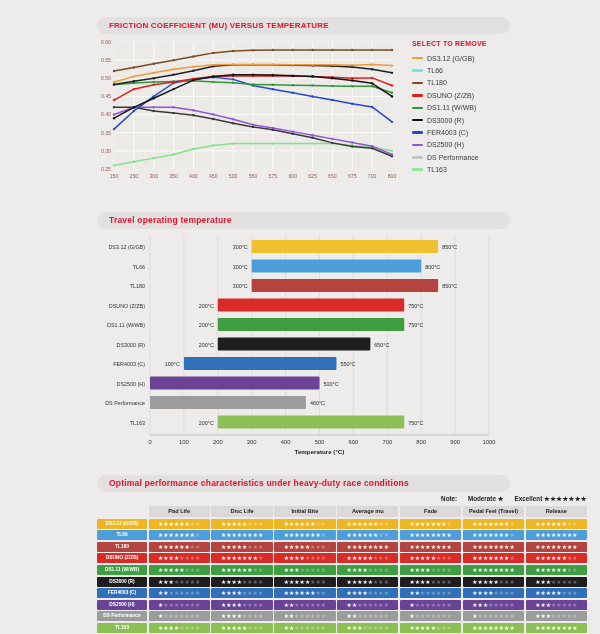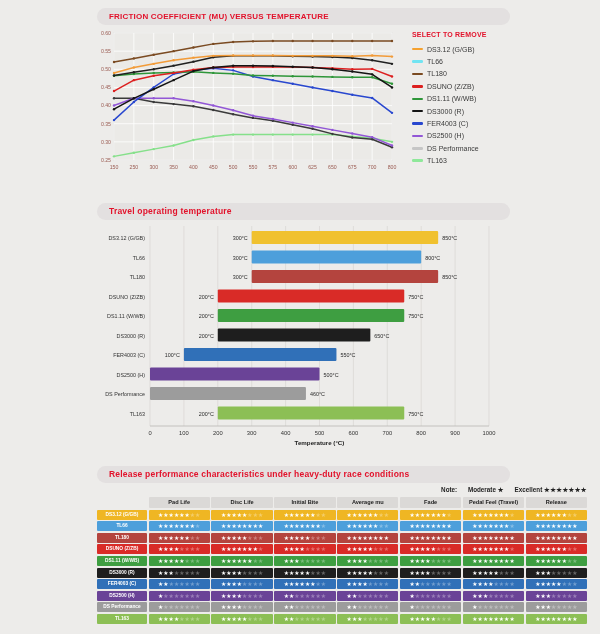--- a/index.html
+++ b/index.html
@@ -1,17 +1,17 @@
 <!DOCTYPE html>
 <html><head>
 <meta charset="utf-8">
 <style>
   html,body{margin:0;padding:0;}
   body{width:600px;height:634px;overflow:hidden;background:#EDECEA;font-family:"Liberation Sans",sans-serif;}
-  .wrap{padding:8px 0 0 97px;width:492px;}
+  .wrap{padding:17px 0 0 97px;width:492px;}
   .pill{height:17px;line-height:17px;border-radius:9px;background:#E3E0E0;color:#E2122B;
         font-weight:bold;font-size:8.5px;padding-left:12px;letter-spacing:.2px;width:401px;}
   .sec1 .pill{margin-bottom:4px;font-size:8px;}
   .chart-row{display:flex;}
   .legend{margin-left:10px;padding-top:2px;}
   .lg-title{color:#E2122B;font-size:7px;font-weight:bold;margin-bottom:5px;letter-spacing:.2px;}
   .li{display:flex;align-items:center;height:12.4px;cursor:pointer;}
   .sw{width:11px;height:2.5px;border-radius:1.2px;margin-right:4px;flex:0 0 auto;}
   .ll{font-size:7px;color:#3a3a3a;}
   .sec2{margin-top:26px;}
@@ -399,21 +399,21 @@
           <text x="48" y="191.5" text-anchor="end" font-size="5.4" fill="#333">TL163</text>
           <rect x="120.8" y="182.5" width="186.45" height="13" fill="#8CBF55" rx="1"></rect>
           <text x="116.8" y="191.5" text-anchor="end" font-size="5.4" fill="#2a2a2a">200°C</text>
           <text x="311.25" y="191.5" text-anchor="start" font-size="5.4" fill="#2a2a2a">750°C</text>
         </g>
         <text x="222.5" y="221" text-anchor="middle" font-size="6.2" font-weight="bold" fill="#222">Temperature (°C)</text>
       </svg>
   </div>
 
   <div class="sec3">
-    <div class="pill">Release performance characteristics under heavy-duty race conditions</div>
+    <div class="pill">Optimal performance characteristics under heavy-duty race conditions</div>
     <div class="note">
       <span>Note:</span>
       <span class="seg">Moderate</span>
       <span class="stars" id="note-mod-stars">★</span>
       <span class="seg">Excellent</span>
       <span class="stars" id="note-exc-stars">★★★★★★★</span>
     </div>
     <div class="tbl" id="perf-table">
         <div class="hc empty"></div>
         <div class="hc">Pad Life</div>

